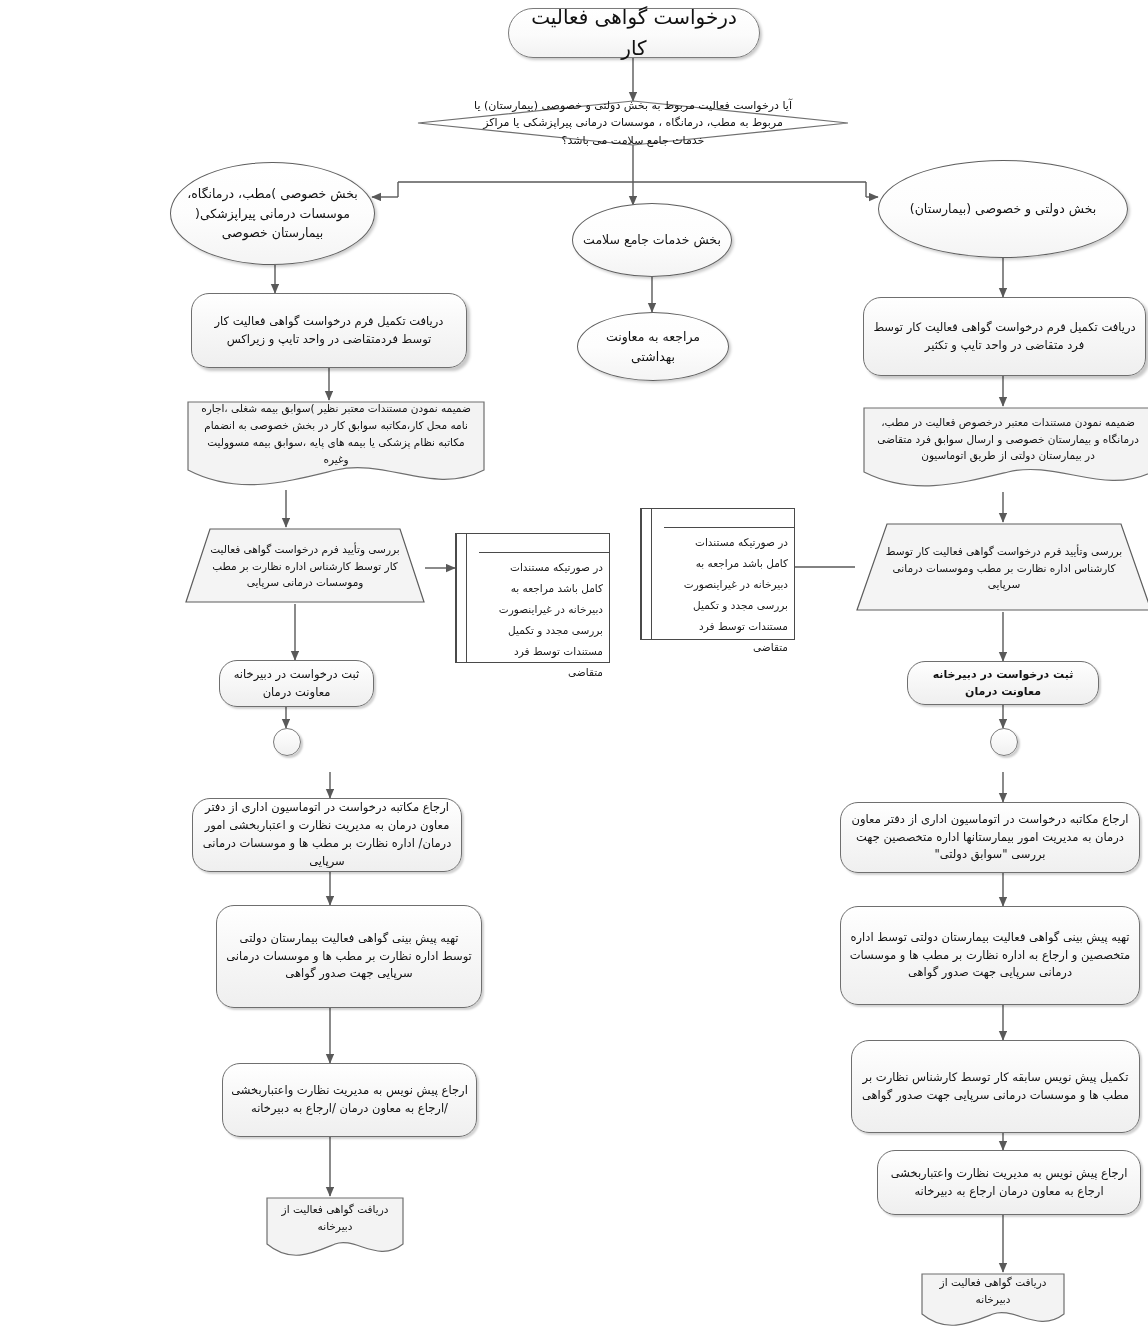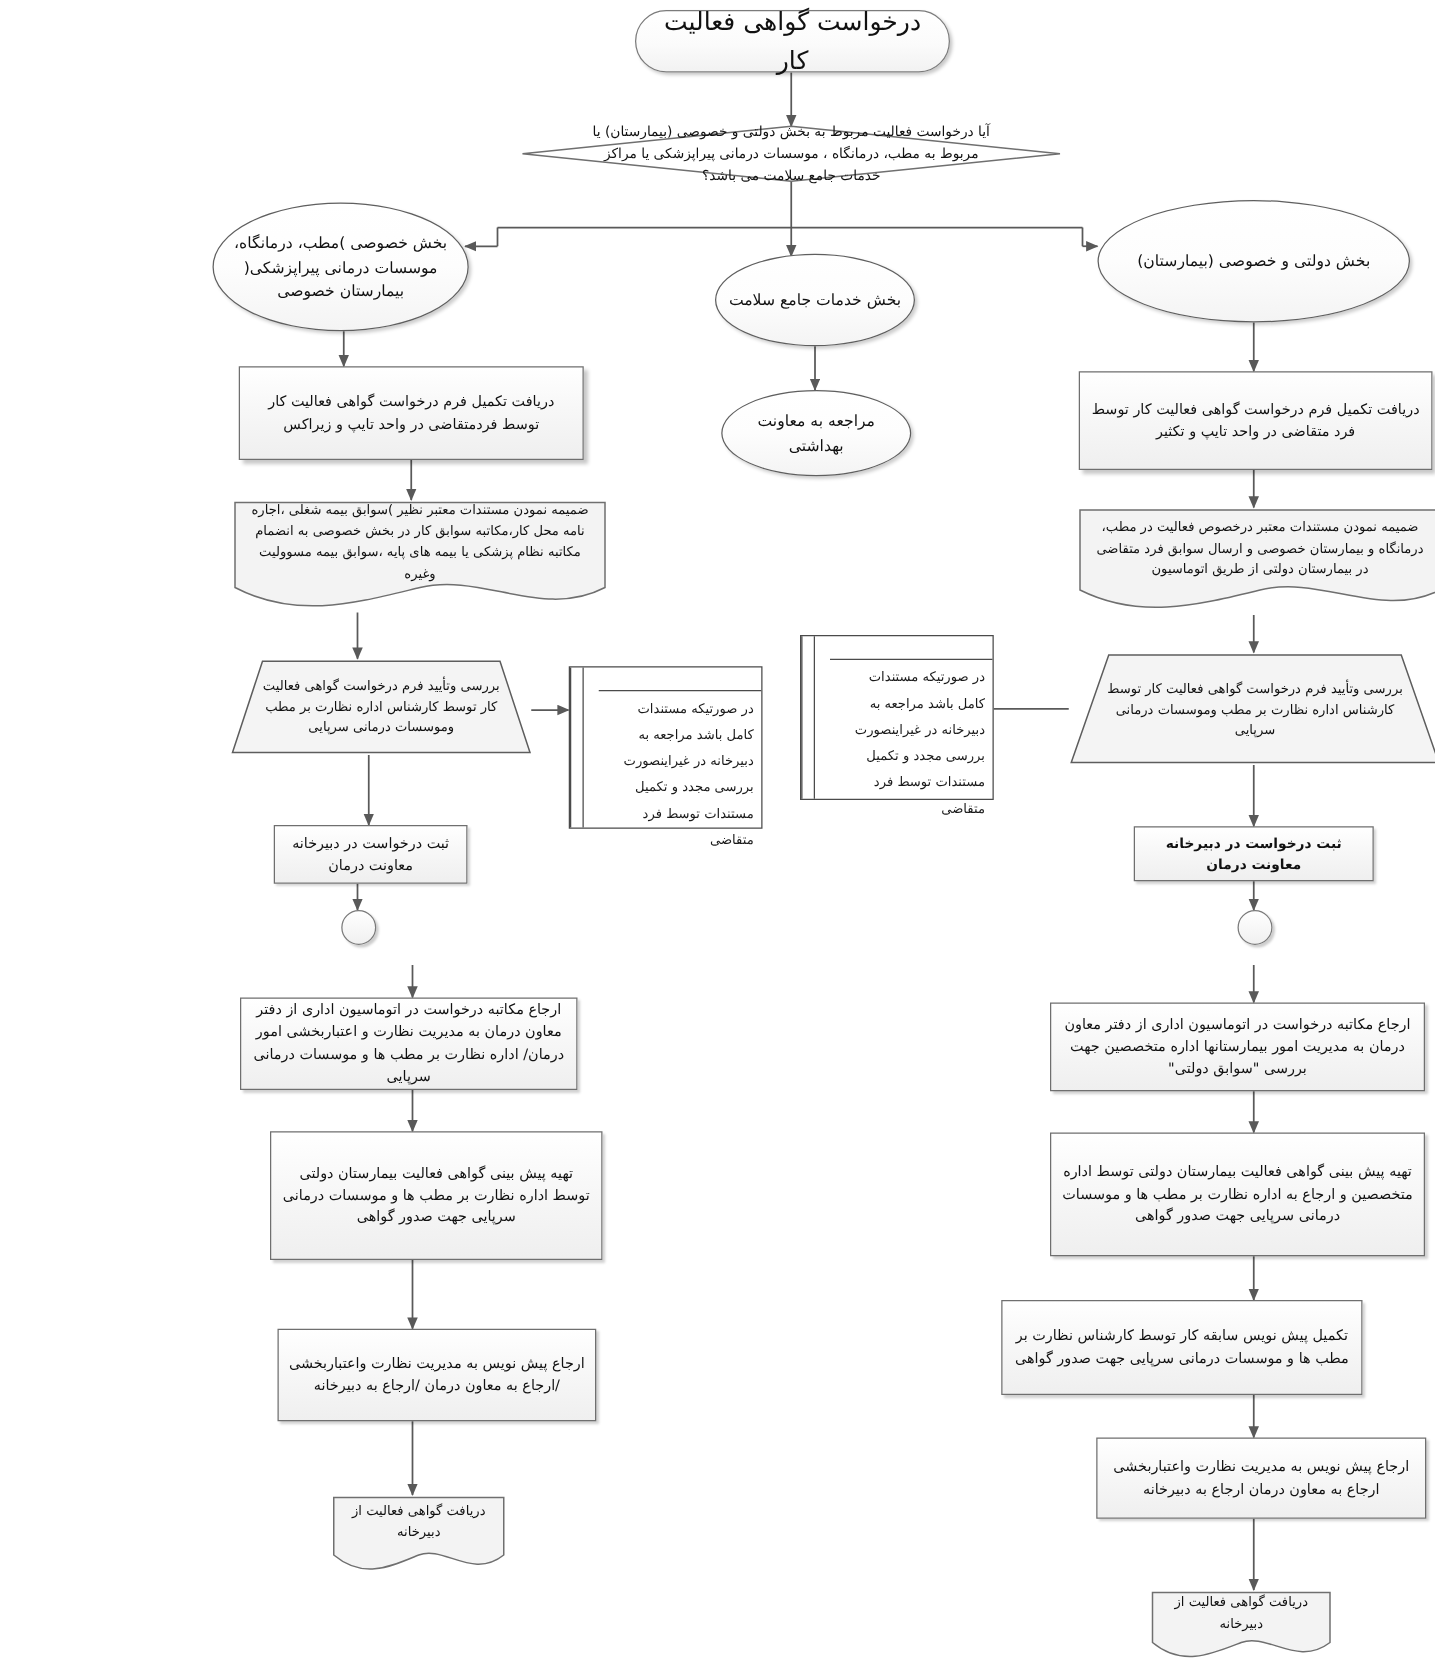--- a/index.html
+++ b/index.html
@@ -25,20 +25,21 @@
     position:absolute;
     box-sizing:border-box;
     display:flex;
     align-items:center;
     justify-content:center;
     text-align:center;
     direction:rtl;
     line-height:1.55;
     color:#111;
     padding:4px 8px;
+    border-radius:18px;
   }
   .node .txt{width:100%;}
 
   
   .terminator{
     border:1px solid #7b7b7b;
     border-radius:26px;
     background:linear-gradient(180deg,#ffffff 0%,#fbfbfb 55%,#f2f2f2 100%);
     box-shadow:2px 2px 3px rgba(0,0,0,.22);
     font-size:20px;
@@ -289,21 +290,21 @@
   <div class="connector-circle" style="left:990px;top:728px;"></div>
 
   <div class="node process plain" style="left:840px;top:802px;width:300px;height:71px;">
     <span class="txt">ارجاع مکاتبه درخواست در اتوماسیون اداری از دفتر معاون درمان به مدیریت امور بیمارستانها اداره متخصصین جهت بررسی "سوابق دولتی"</span>
   </div>
 
   <div class="node process plain" style="left:840px;top:906px;width:300px;height:99px;">
     <span class="txt">تهیه پیش بینی گواهی فعالیت بیمارستان دولتی توسط اداره متخصصین و ارجاع به اداره نظارت بر مطب ها و موسسات درمانی سرپایی جهت صدور گواهی</span>
   </div>
 
-  <div class="node process plain" style="left:801px;top:1040px;width:289px;height:76px;">
+  <div class="node process plain" style="left:851px;top:1040px;width:289px;height:93px;">
     <span class="txt">تکمیل پیش نویس سابقه کار توسط کارشناس نظارت بر مطب ها و موسسات درمانی سرپایی جهت صدور گواهی</span>
   </div>
 
   <div class="node process plain" style="left:877px;top:1150px;width:264px;height:65px;">
     <span class="txt">ارجاع پیش نویس به مدیریت نظارت واعتباربخشی  ارجاع به معاون درمان  ارجاع به دبیرخانه</span>
   </div>
 
   <div class="svgnode" style="left:920px;top:1272px;width:146px;height:57px;">
     <svg width="146" height="57" viewBox="0 0 146 57" preserveAspectRatio="none">
       <path d="M2,2 L144,2 L144,42 C118,62 94,34 73,42 C50,51 26,62 2,42 Z" fill="#f3f3f3" stroke="#6f6f6f" stroke-width="1.2"></path>

